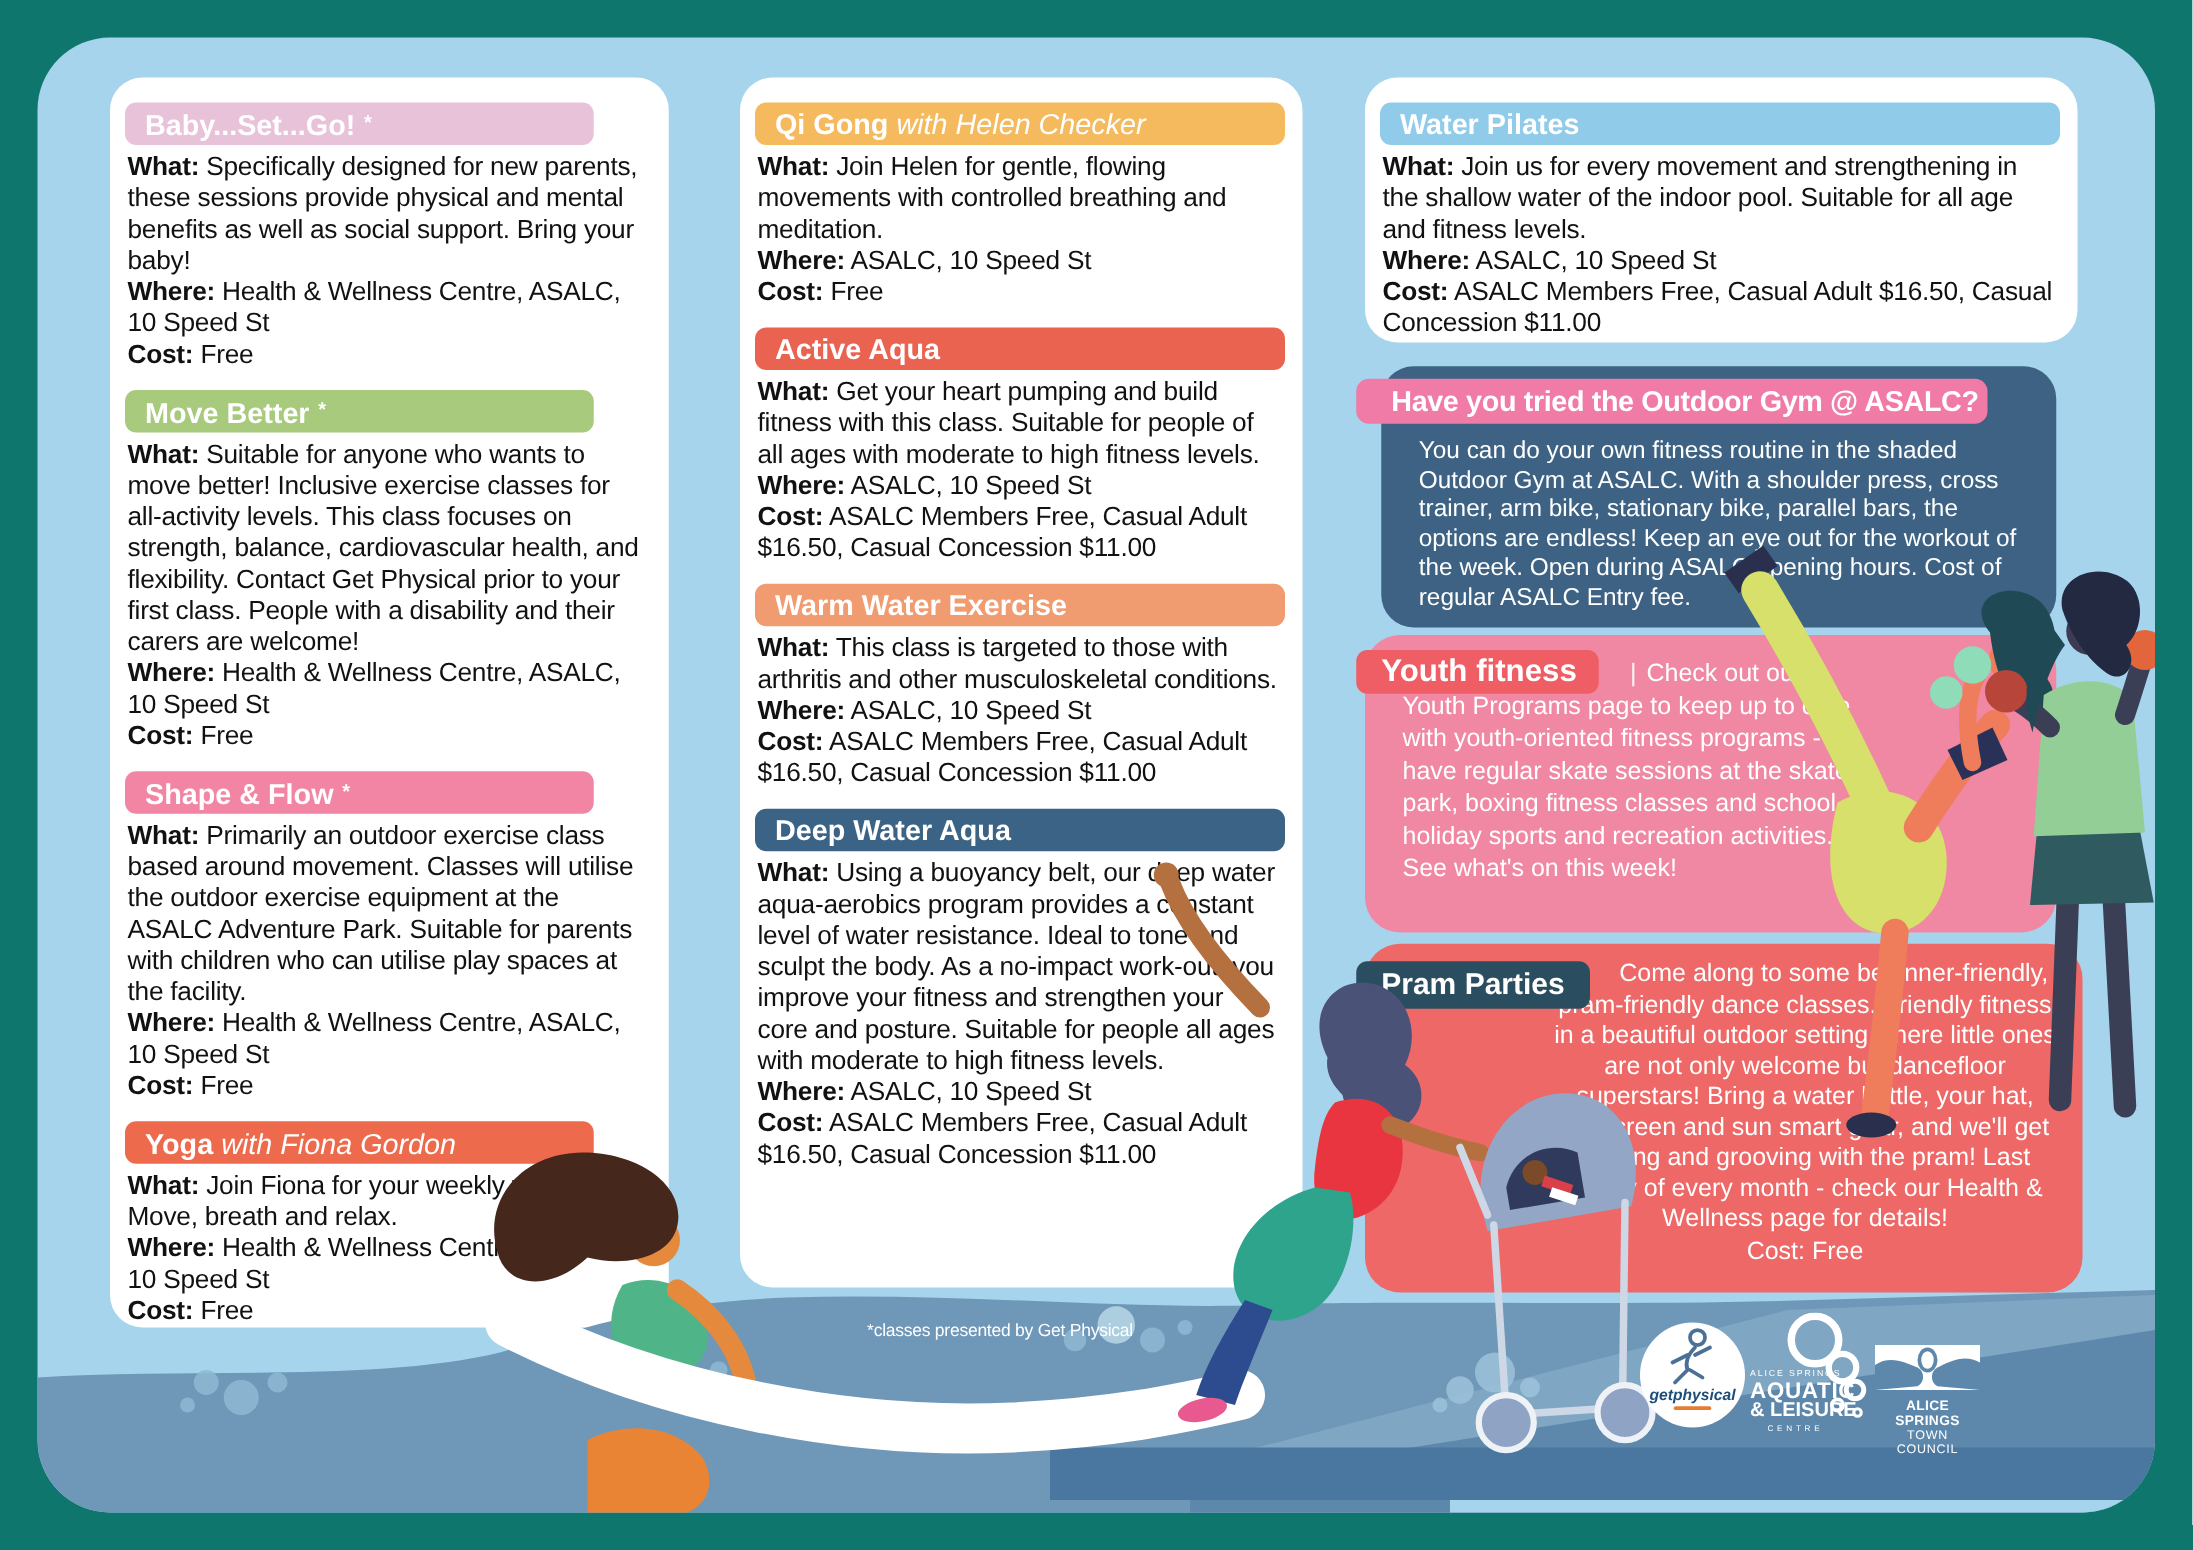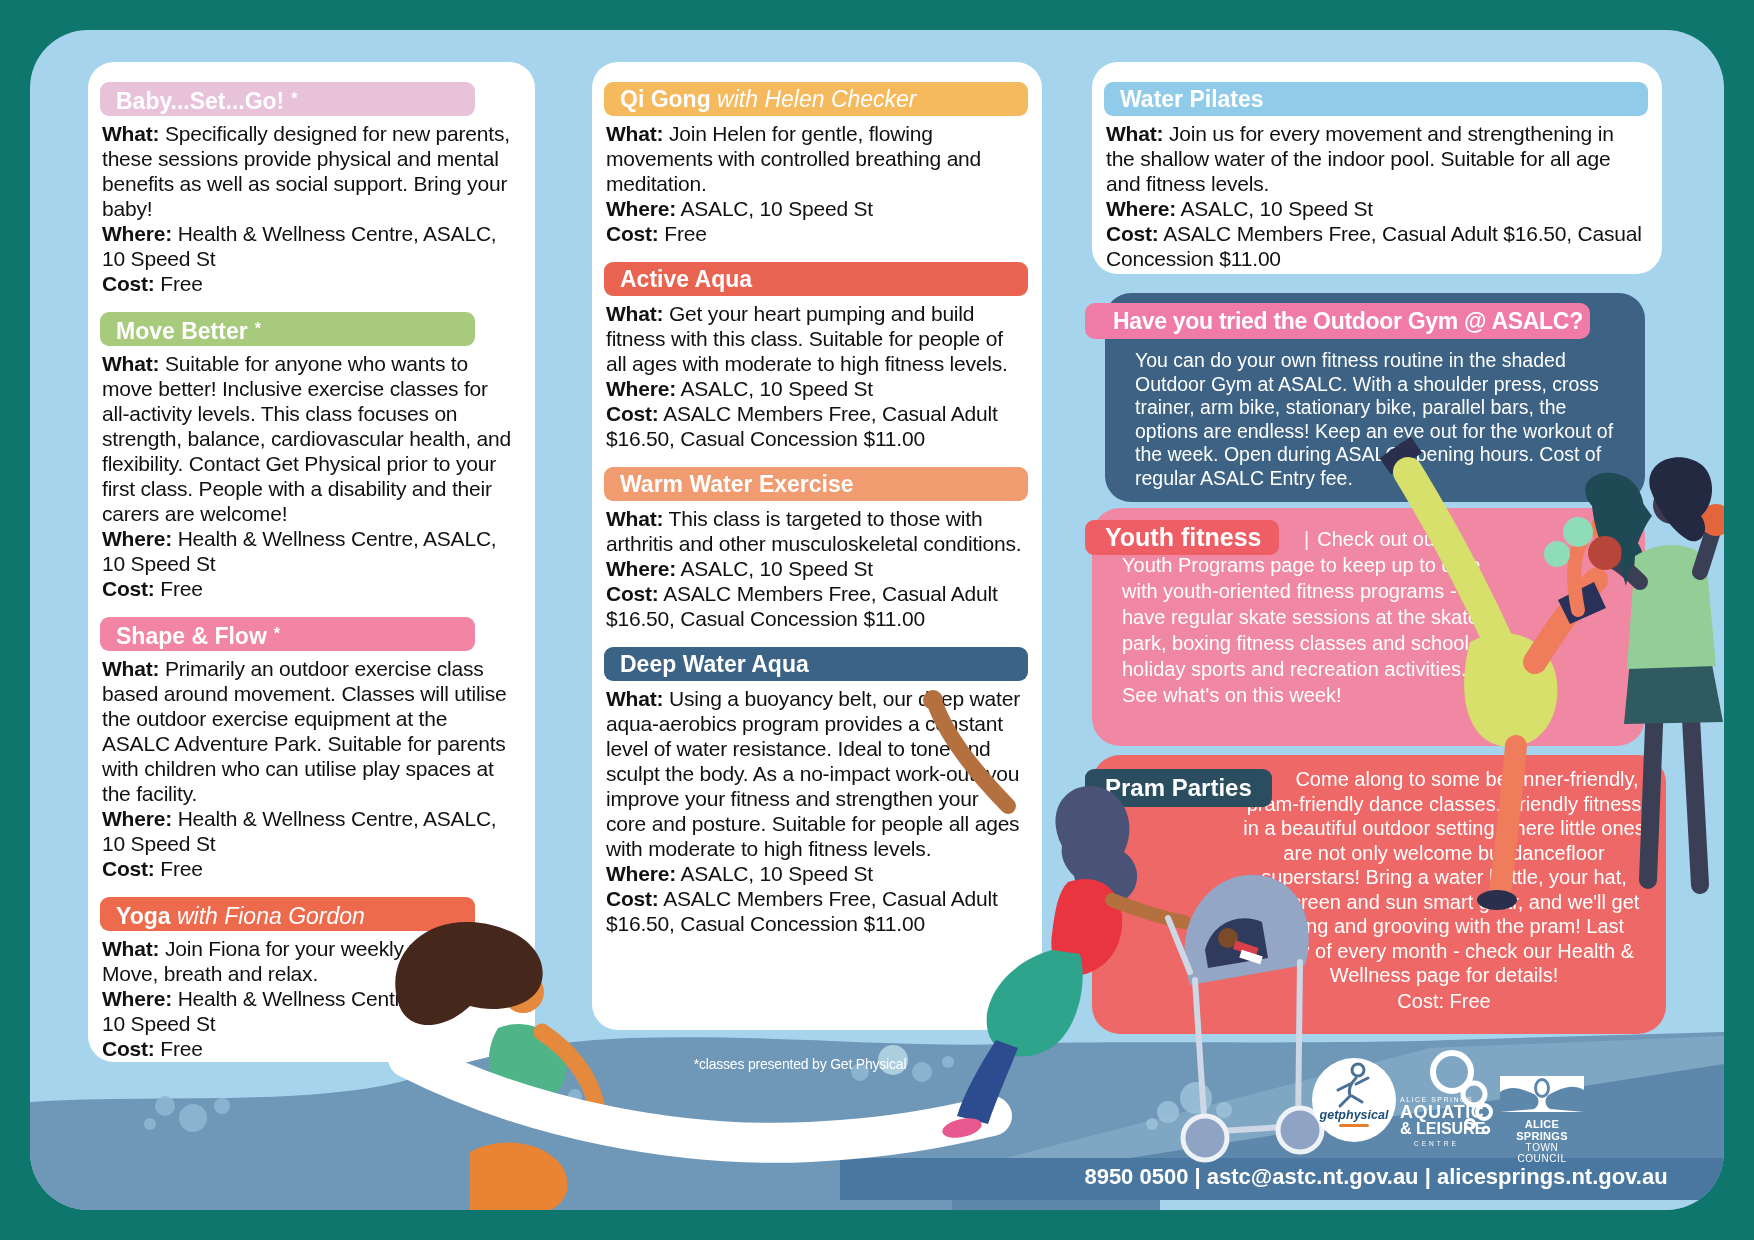--- a/index.html
+++ b/index.html
@@ -220,21 +220,20 @@
         <path d="M1700,572 C1706,554 1710,540 1714,528" stroke="#3a3f55" stroke-width="16" fill="none" stroke-linecap="round"></path>
         <circle cx="1716" cy="520" r="16" fill="#e2653c"></circle>
         <circle cx="1672" cy="505" r="19" fill="#3c3b52"></circle>
         <path d="M1650,488 C1644,460 1680,448 1702,465 C1717,478 1714,505 1701,516 C1711,530 1701,546 1688,540 C1674,532 1658,512 1650,488 Z" fill="#222940"></path>
         <path d="M1642,502 C1622,522 1616,556 1626,586 C1631,560 1641,530 1652,516 Z" fill="#1f4a55"></path>
       </g>
     </g>
   </svg>
 
   <div class="foot-note">*classes presented by Get Physical</div>
-  <div class="contact">8950 0500 | astc@astc.nt.gov.au | alicesprings.nt.gov.au</div>
 
   <div class="logo" id="logo-gp">
     <svg width="84" height="52" viewBox="0 0 84 52">
       <g stroke="#4a7096" stroke-width="3" fill="none" stroke-linecap="round">
         <circle cx="46" cy="12" r="6"></circle>
         <path d="M44,20 C38,26 36,32 38,38 M38,26 L26,32 M44,26 L56,20 M38,38 L28,48 M40,38 L50,44"></path>
       </g>
     </svg>
     <div class="gp-name">getphysical</div>
     <div class="gp-squiggle"></div>

